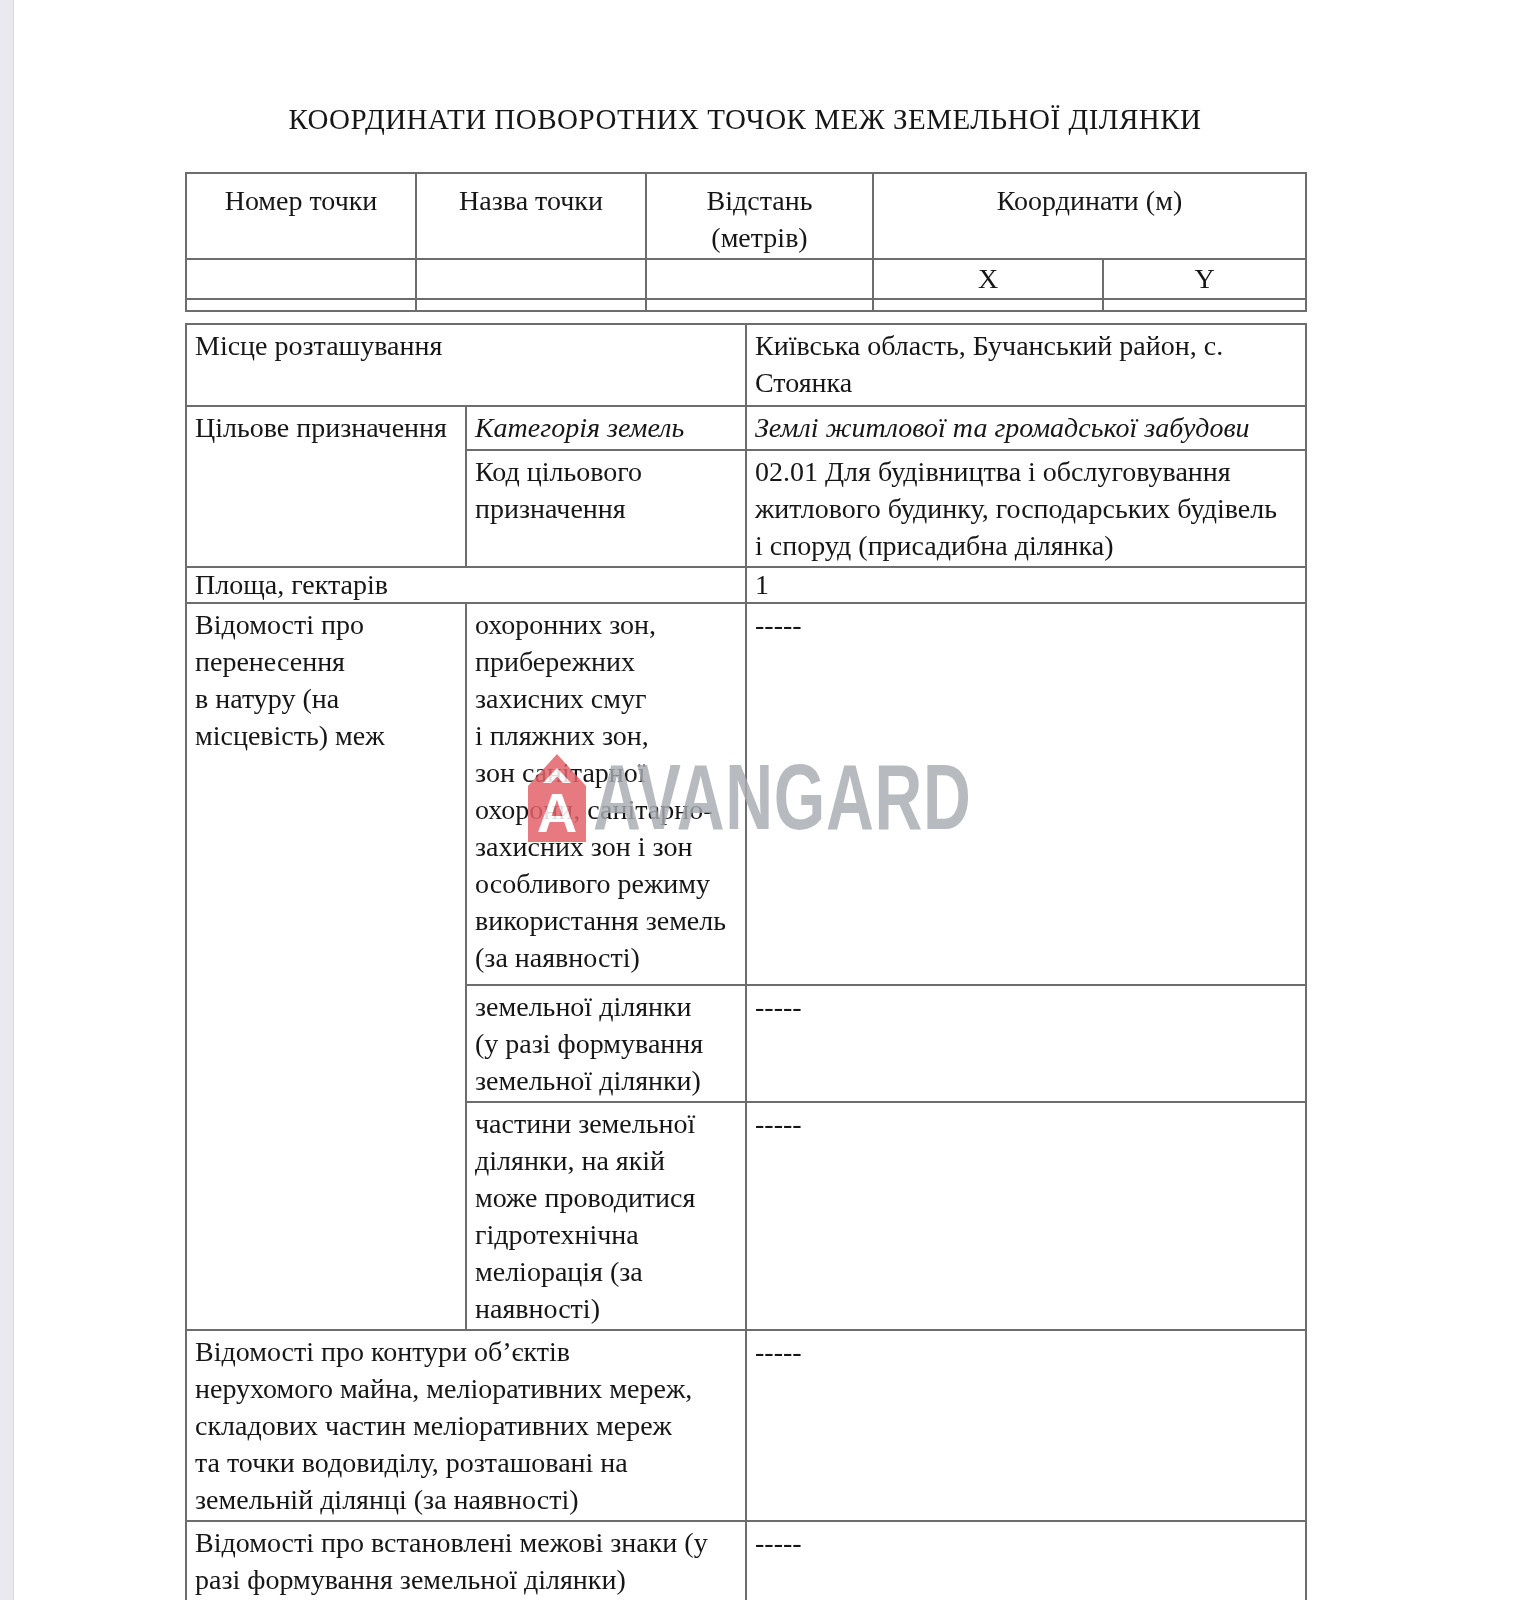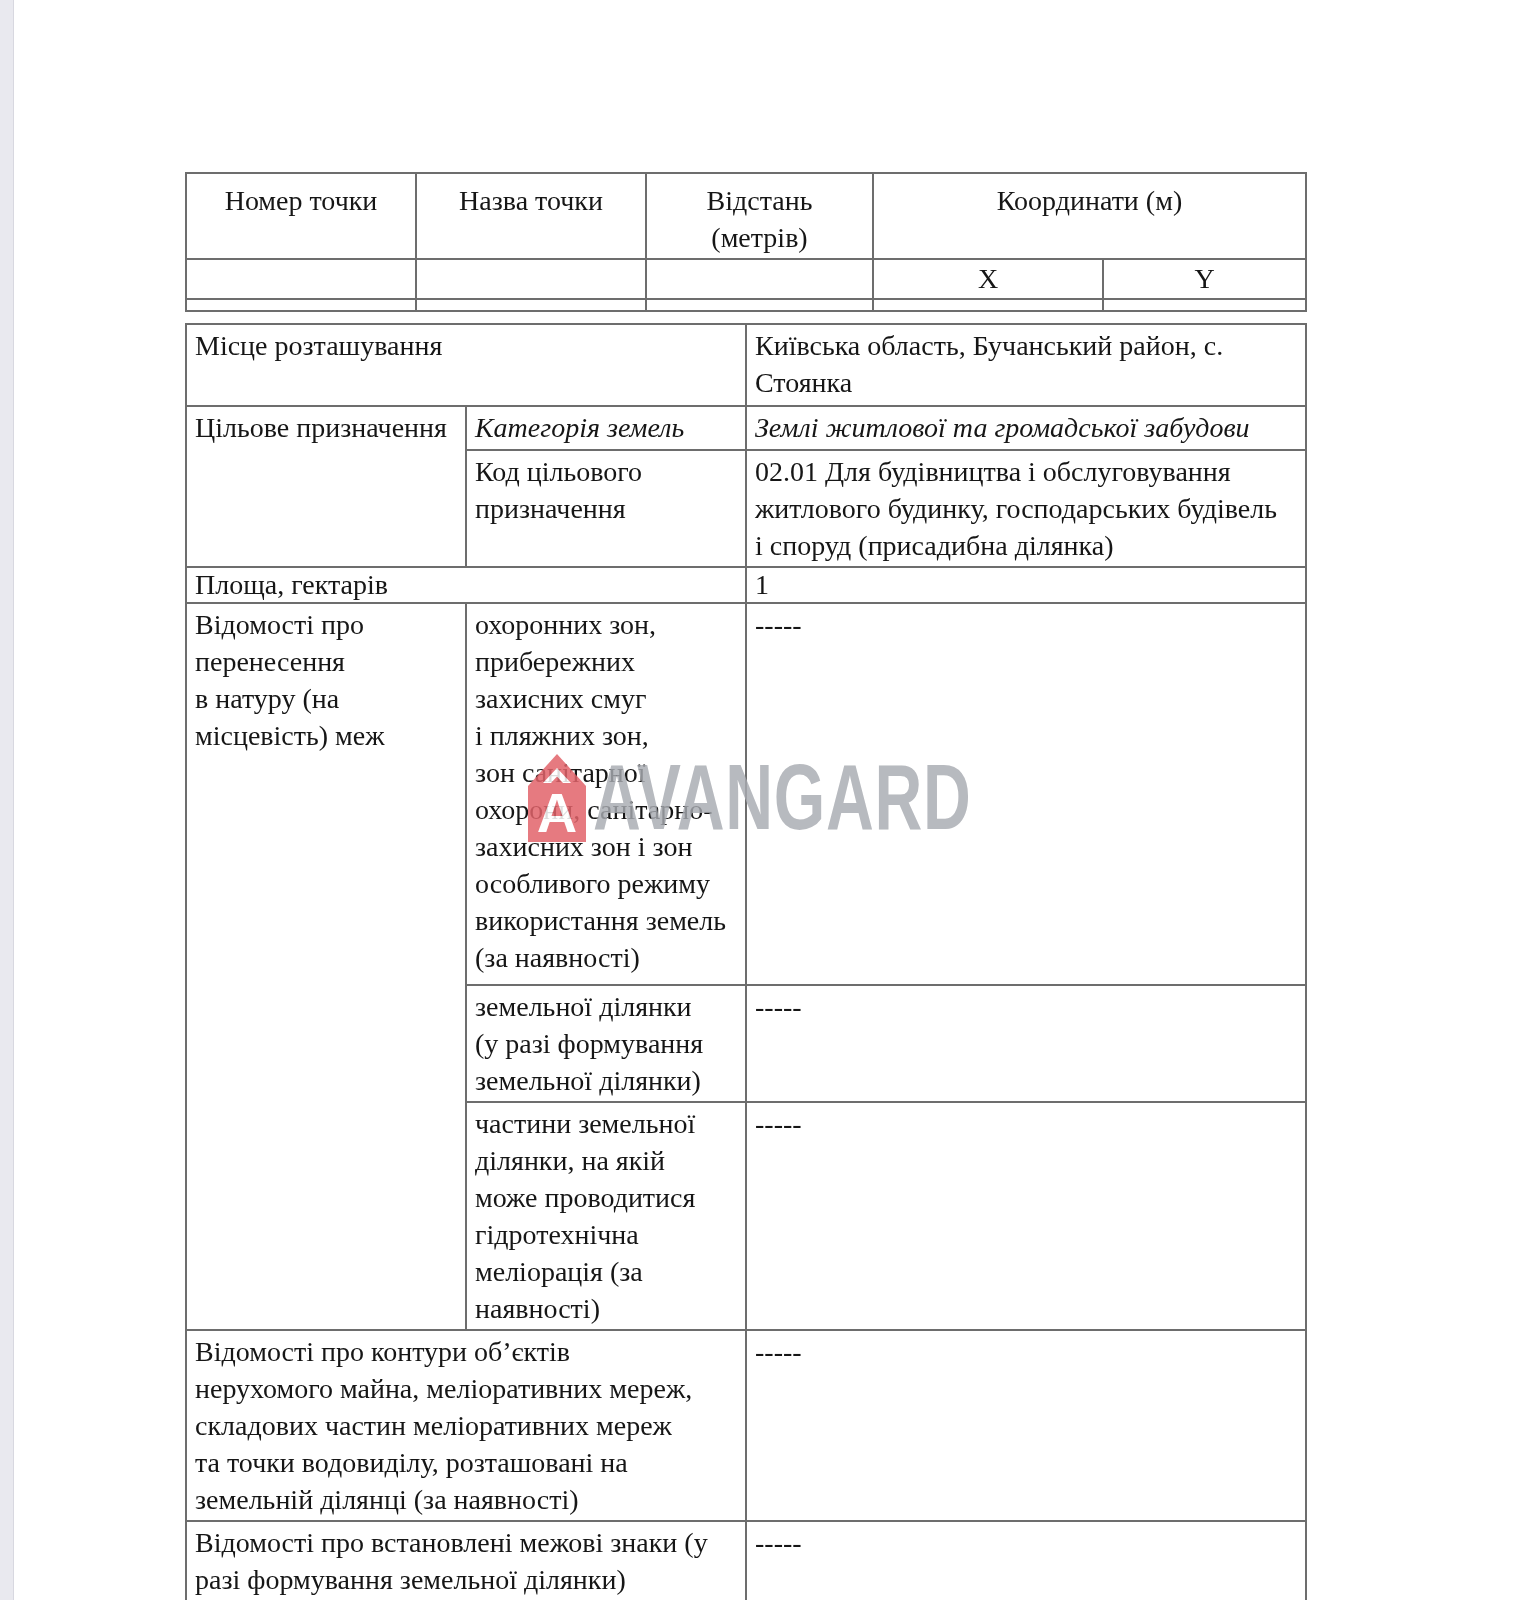--- a/index.html
+++ b/index.html
@@ -53,20 +53,21 @@
     letter-spacing:1px; margin-left:3px; white-space:nowrap;
   }
 </style>
 </head>
 <body>
 
 <div class="page">
 
   <div class="left-strip"></div>
 
+  <div class="doc-title">КООРДИНАТИ ПОВОРОТНИХ ТОЧОК МЕЖ ЗЕМЕЛЬНОЇ ДІЛЯНКИ</div>
 
   <table id="t1">
     <colgroup>
       <col style="width:230px">
         <col style="width:230px">
         <col style="width:227px">
       <col style="width:230px">
         <col style="width:203px">
     </colgroup>
     <tbody>

